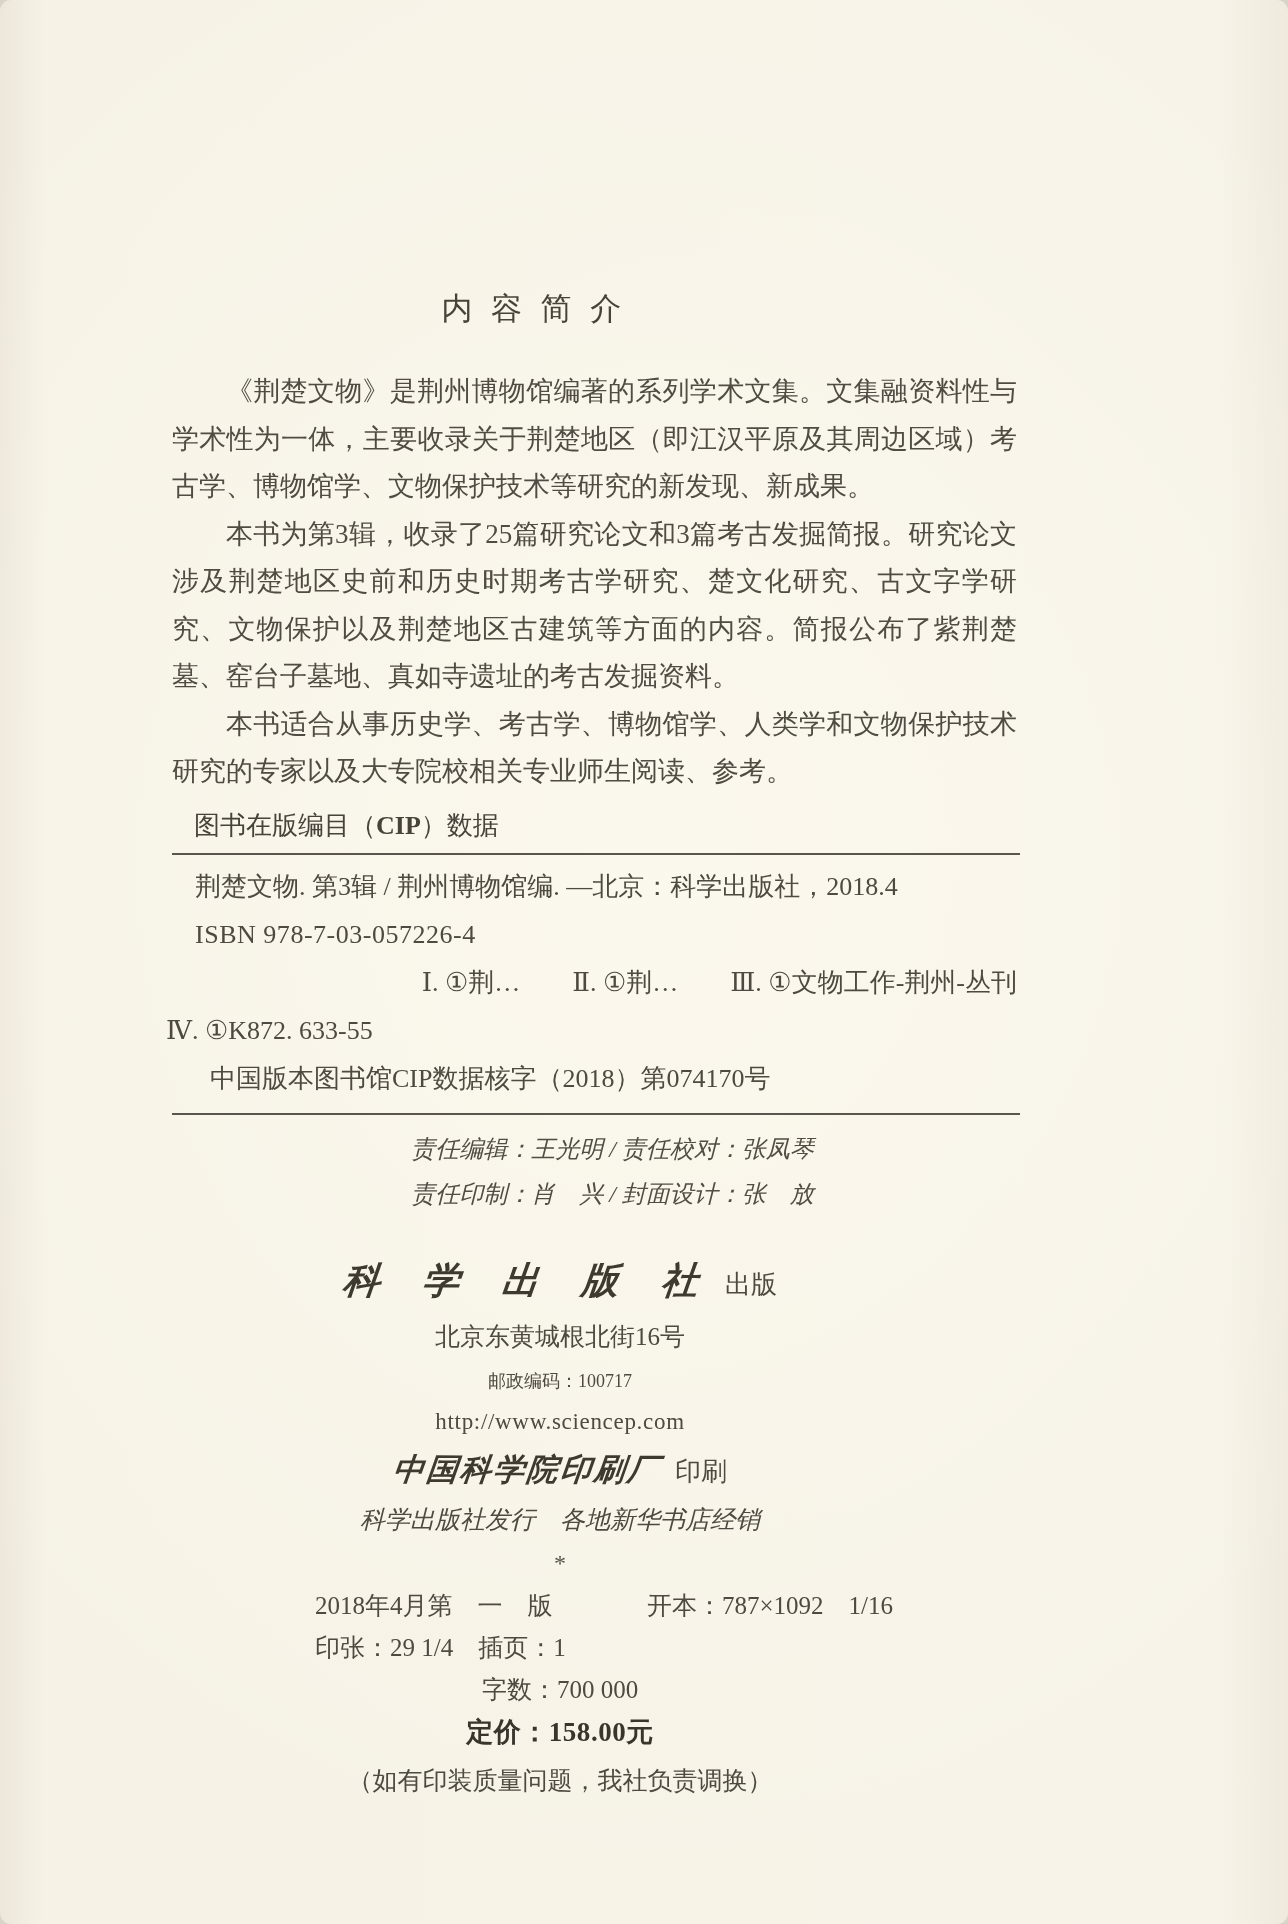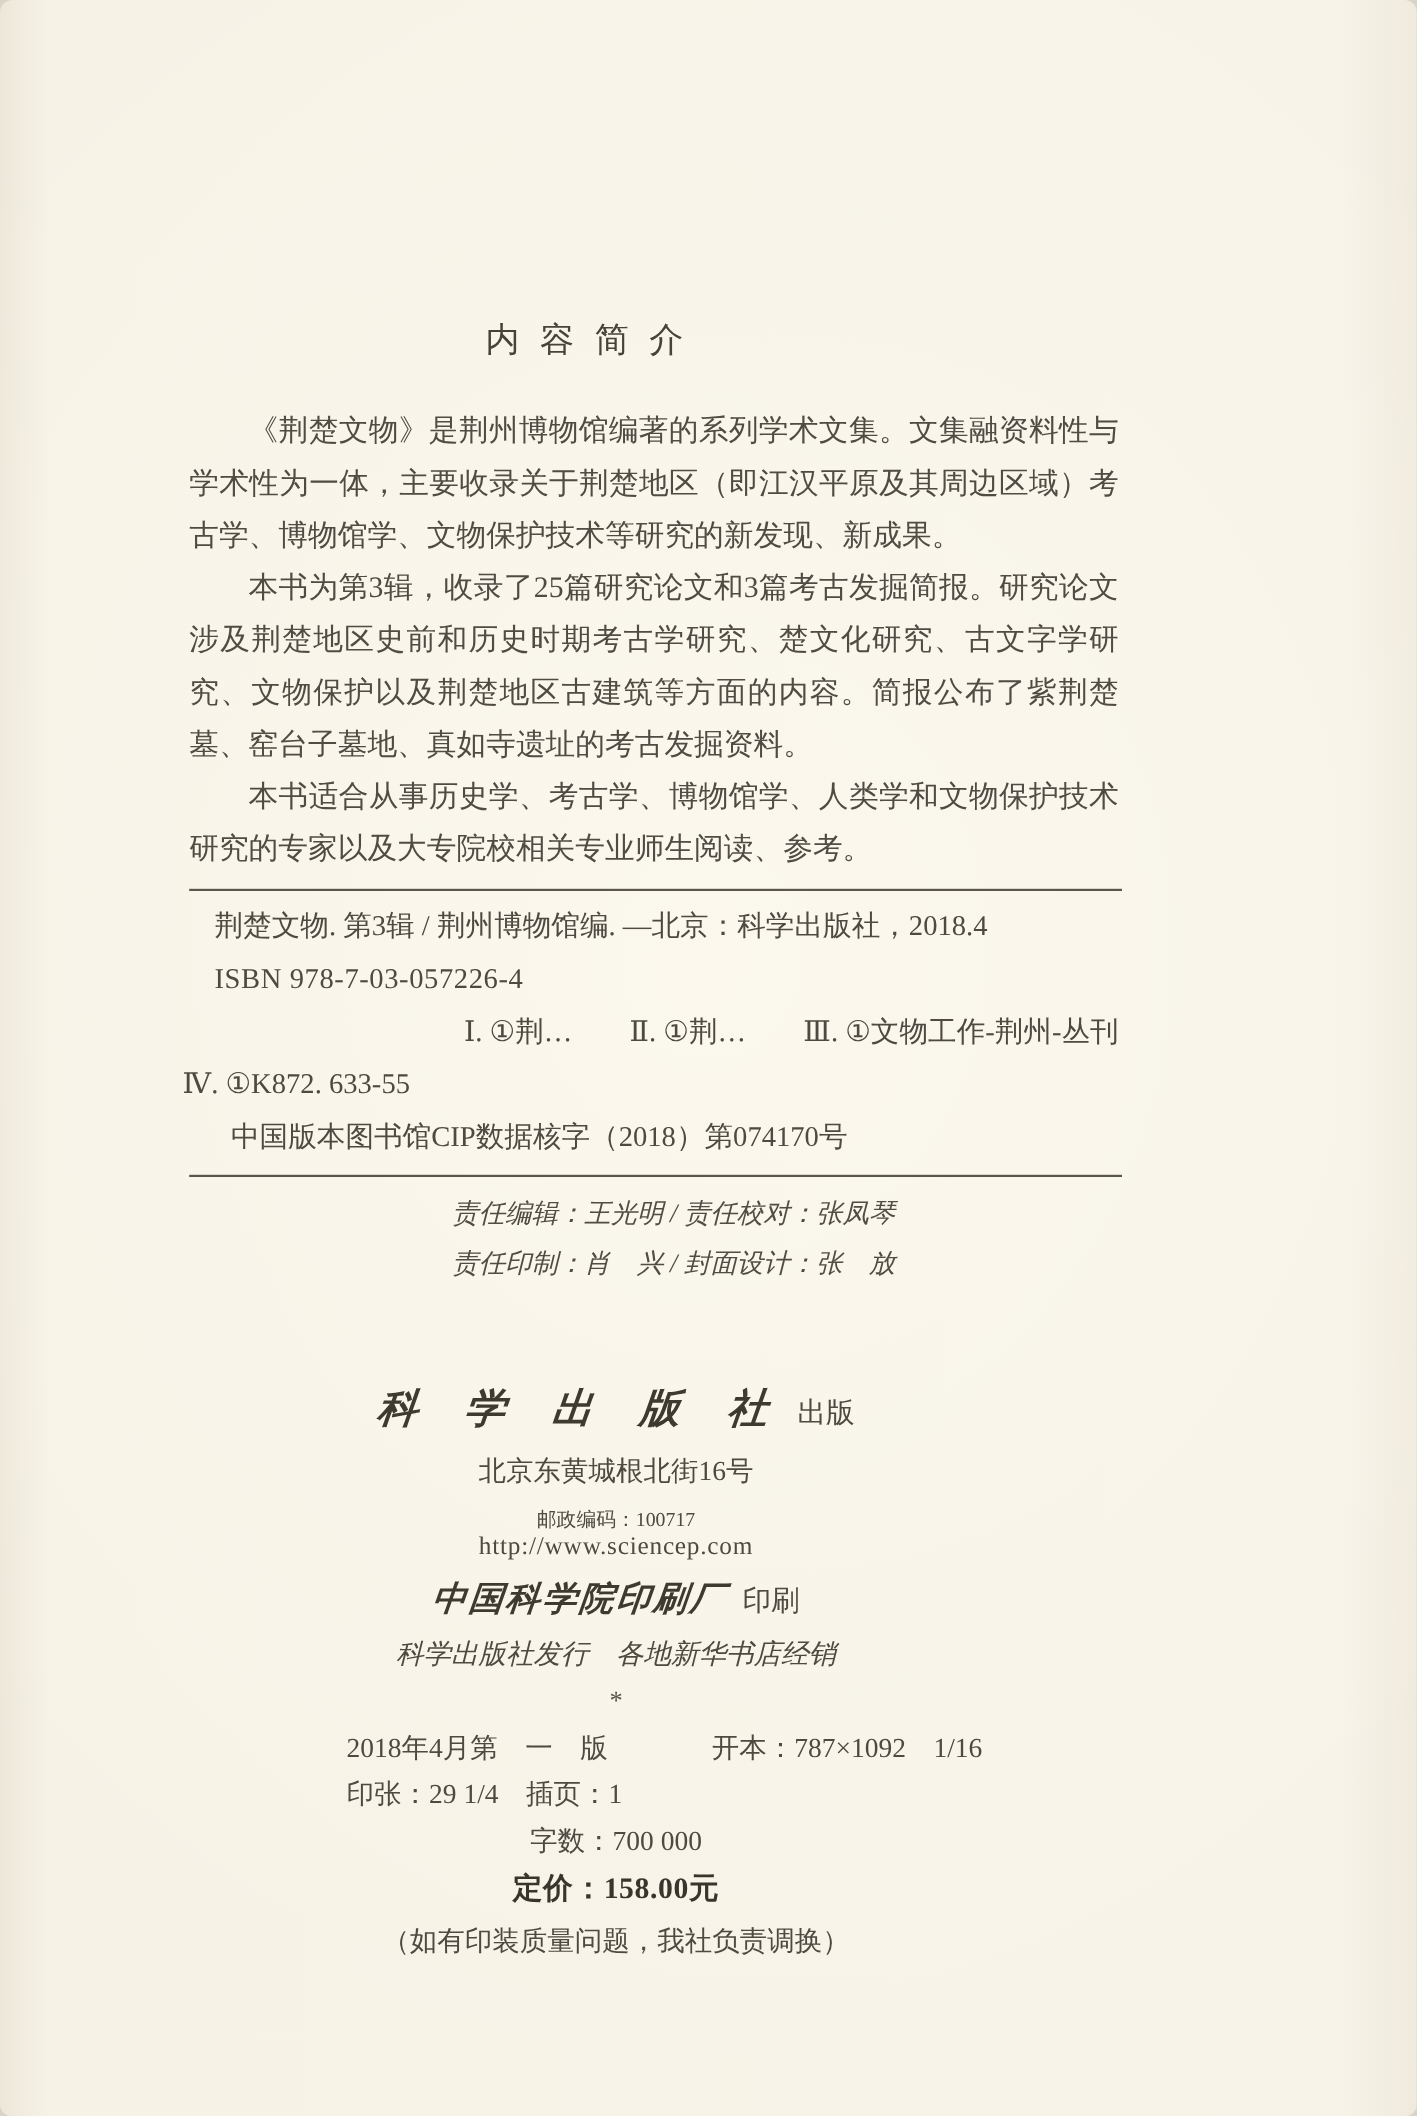--- a/index.html
+++ b/index.html
@@ -93,21 +93,21 @@
     margin-right: 10px;
   }
   .brush.printer {
     font-size: 31px;
     letter-spacing: 0.08em;
     margin-right: 14px;
   }
   .role { font-size: 26px; color: #4e4a41; }
   .addr-line  { margin-top: 14px; font-size: 25px; }
   .post-line  { margin-top: 16px; font-size: 18px; }
-  .url-line   { margin-top: 0; font-size: 23px; letter-spacing: 0.03em; }
+  .url-line   { margin-top: 16px; font-size: 23px; letter-spacing: 0.03em; }
   .print-line { margin-top: 14px; }
   .dist-line  { margin-top: 12px; font-size: 25px; font-style: italic; }
   .star-line  { margin-top: 14px; font-size: 24px; color: #57534a; }
   .edition-rows {
     margin-left: 315px;
     margin-top: 8px;
     width: 665px;
     text-align: left;
   }
   .edition-row {
@@ -128,20 +128,21 @@
 
     <div class="title">内容简介</div>
 
     <div class="intro">
       <p>《荆楚文物》是荆州博物馆编著的系列学术文集。文集融资料性与学术性为一体，主要收录关于荆楚地区（即江汉平原及其周边区域）考古学、博物馆学、文物保护技术等研究的新发现、新成果。</p>
       <p>本书为第3辑，收录了25篇研究论文和3篇考古发掘简报。研究论文涉及荆楚地区史前和历史时期考古学研究、楚文化研究、古文字学研究、文物保护以及荆楚地区古建筑等方面的内容。简报公布了紫荆楚墓、窑台子墓地、真如寺遗址的考古发掘资料。</p>
       <p>本书适合从事历史学、考古学、博物馆学、人类学和文物保护技术研究的专家以及大专院校相关专业师生阅读、参考。</p>
     </div>
 
     <div class="cip">
+      <div class="cip-heading"><span>图书在版编目（</span><span class="latin">CIP</span><span>）数据</span></div>
       <hr class="rule">
       <div class="cip-lines">
         <div class="cip-entry">荆楚文物. 第3辑 / 荆州博物馆编. —北京：科学出版社，2018.4</div>
         <div class="cip-isbn">ISBN 978-7-03-057226-4</div>
         <div class="cip-class">Ⅰ. ①荆…　　Ⅱ. ①荆…　　Ⅲ. ①文物工作-荆州-丛刊</div>
         <div class="cip-classnum">Ⅳ. ①K872. 633-55</div>
         <div class="cip-record">中国版本图书馆CIP数据核字（2018）第074170号</div>
       </div>
       <hr class="rule">
     </div>

